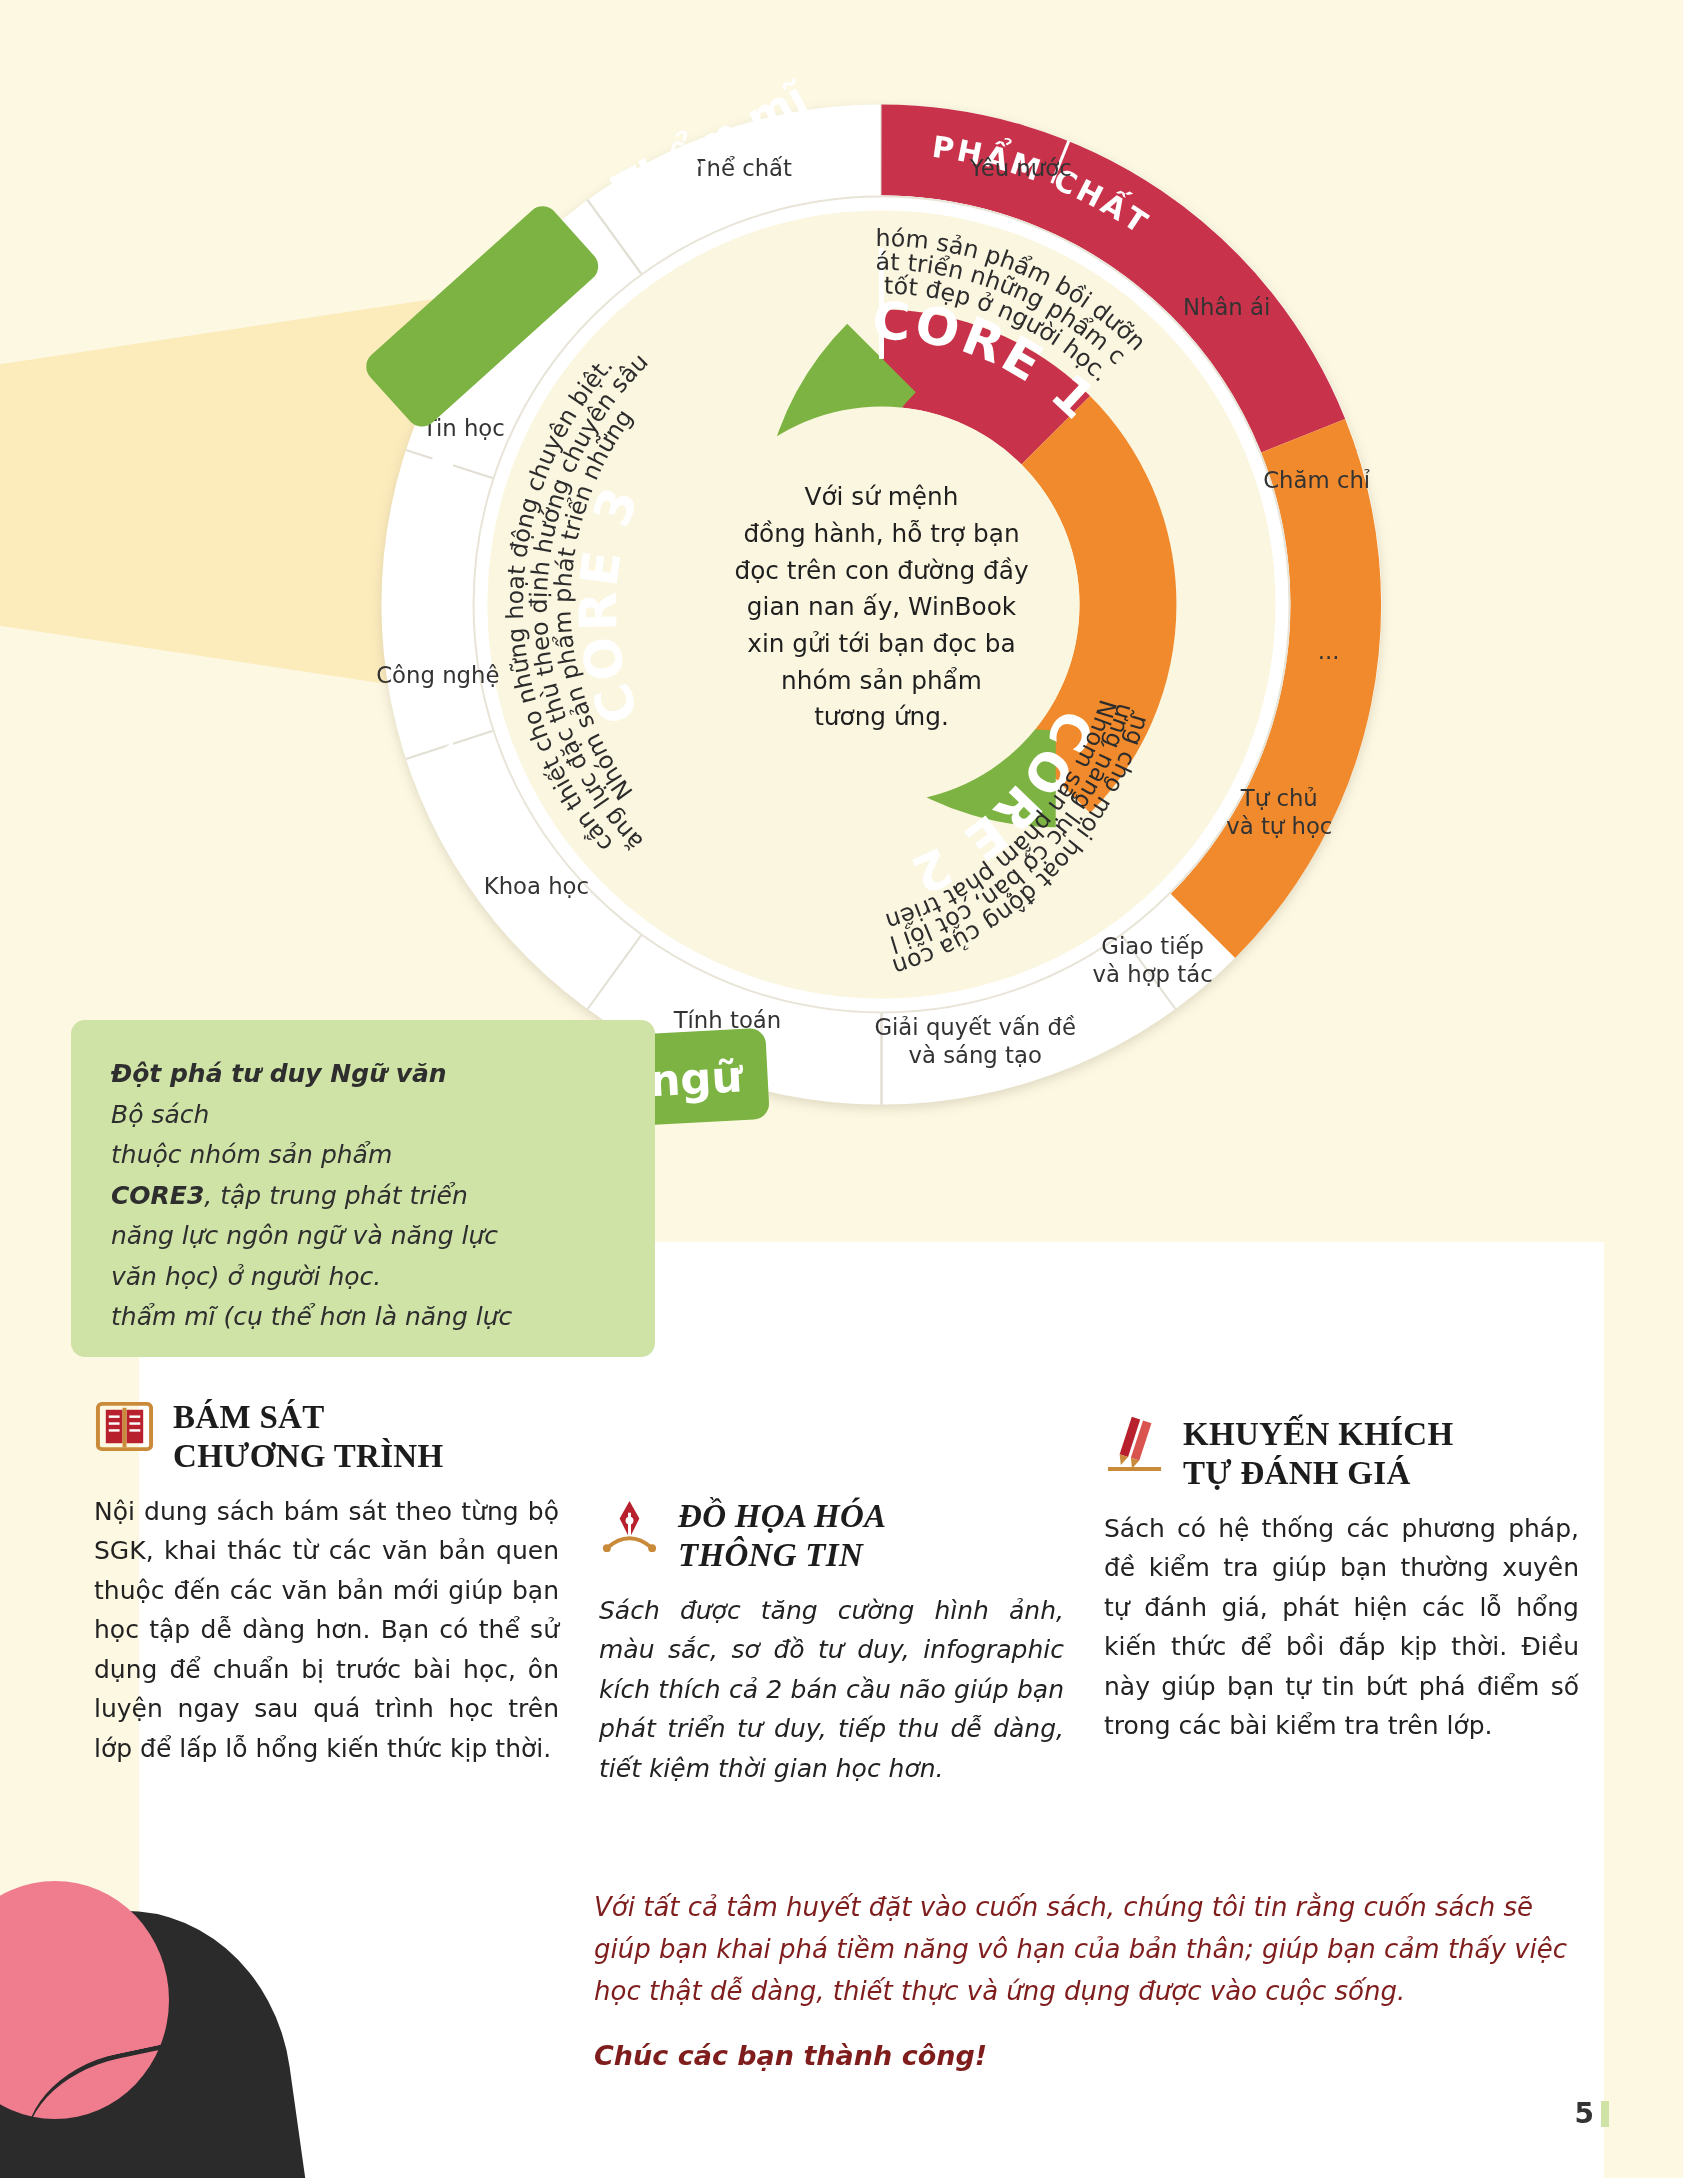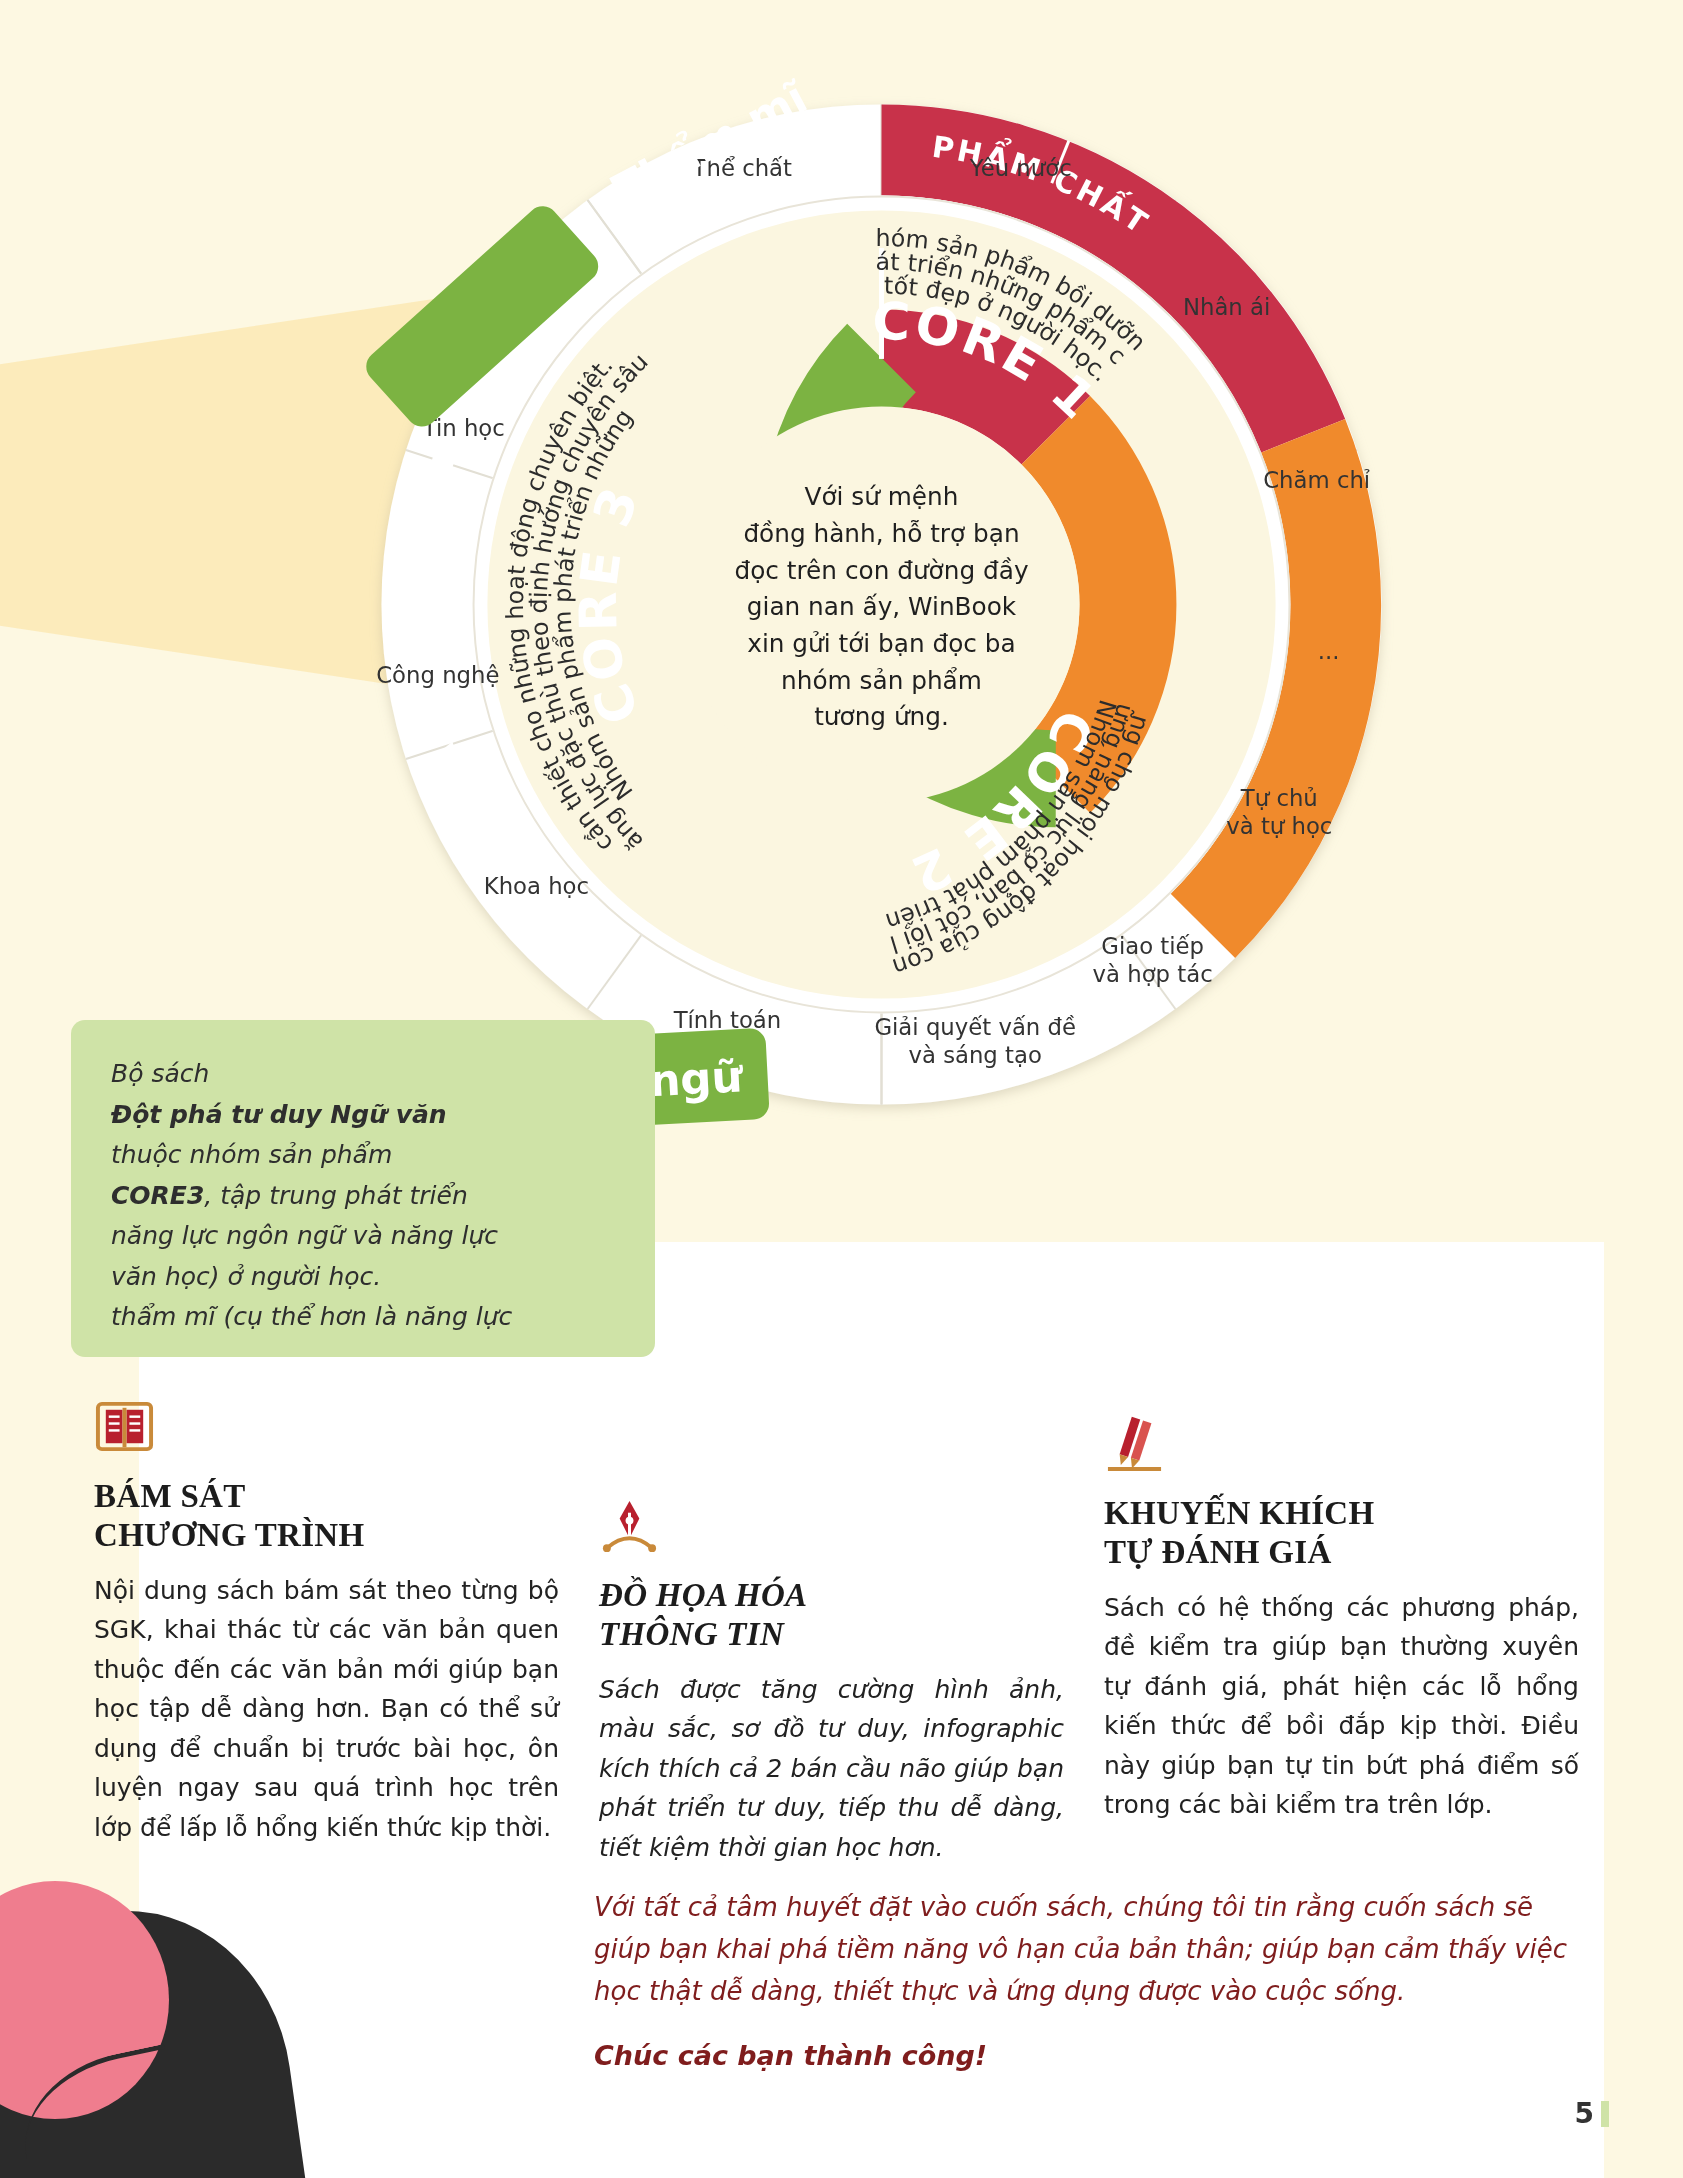--- a/index.html
+++ b/index.html
@@ -49,21 +49,21 @@
     font-style:italic; color:#2e2e2e; font-size:25px; line-height:1.62;
   }
   .note-box b{ font-weight:bold; font-style:italic; }
 
   
   .features{ position:absolute; left:94px; top:1381px; width:1505px; height:505px; }
   .feat{ position:absolute; }
   .feat-1{ left:0px;   top:15px;  width:465px; }
   .feat-2{ left:505px; top:114px; width:465px;font-style:italic; }
   .feat-3{ left:1010px;top:0px;   width:475px;margin-top:32px; }
-  .feat-head{ display:flex; align-items:flex-start; gap:18px; margin-bottom:16px;flex-direction:column; }
+  .feat-head{ display:flex; align-items:flex-start; gap:18px; margin-bottom:16px; }
   .feat-title{
     font-family:"Liberation Serif", serif; font-weight:bold;
     font-size:33px; line-height:1.18; color:#1c1c1c; letter-spacing:0.3px;
     padding-top:2px;
   }
   .feat-body{
     font-size:25px; line-height:1.58; color:#222; text-align:justify;
   }
   .icon-box{ width:61px; height:61px; flex:0 0 61px; }
 
@@ -307,22 +307,22 @@
   </g>
 
   <g>
     <rect x="155" y="995" width="290" height="92" rx="16" fill="#7cb342" transform="rotate(-3 300 1041)"></rect>
     <text x="300" y="1058" font-size="44" font-weight="bold" fill="#ffffff" text-anchor="middle" transform="rotate(-3 300 1041)">Ngôn ngữ</text>
   </g>
 </svg>
 </div>
 
 <div class="note-box">
+  <div><b>Đột phá tư duy Ngữ văn</b></div>
   <div>Bộ sách</div>
-  <div><b>Đột phá tư duy Ngữ văn</b></div>
   <div>thuộc nhóm sản phẩm</div>
   <div><b>CORE3</b><span>, tập trung phát triển</span></div>
   <div>năng lực ngôn ngữ và năng lực</div>
   <div>văn học) ở người học.</div>
   <div>thẩm mĩ (cụ thể hơn là năng lực</div>
 </div>
 
 <div class="features">
 
   <div class="feat feat-1">

